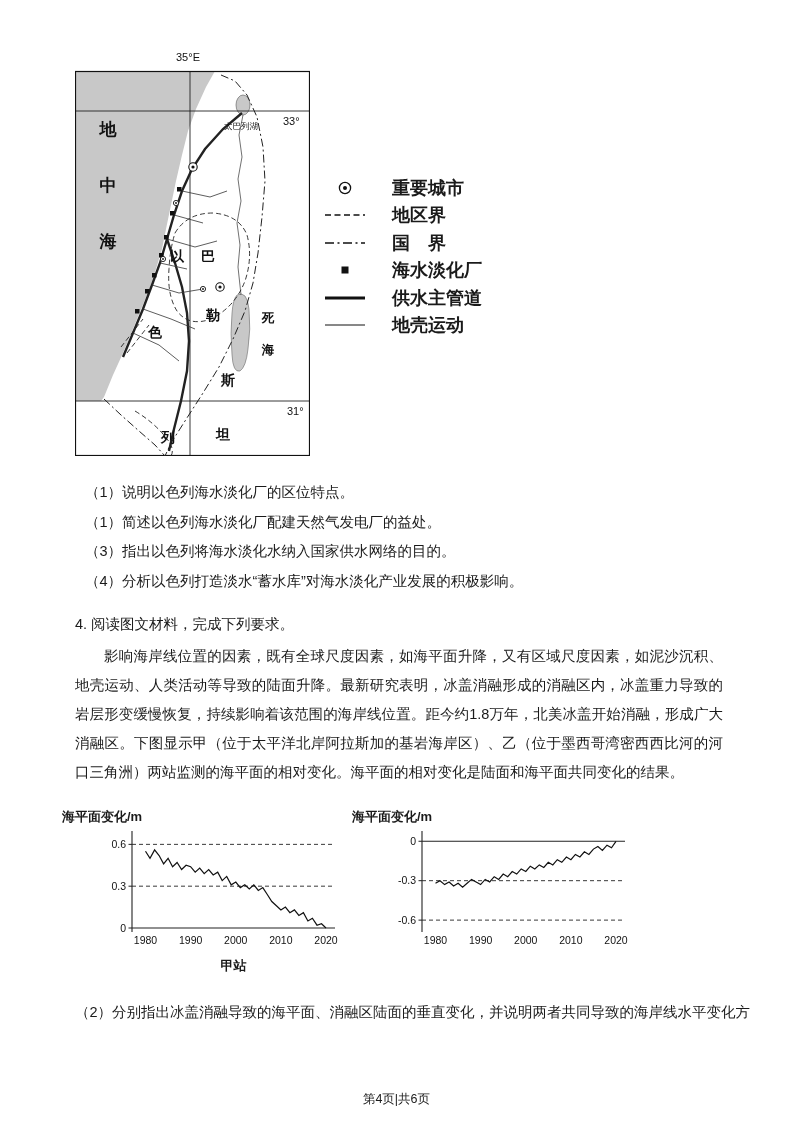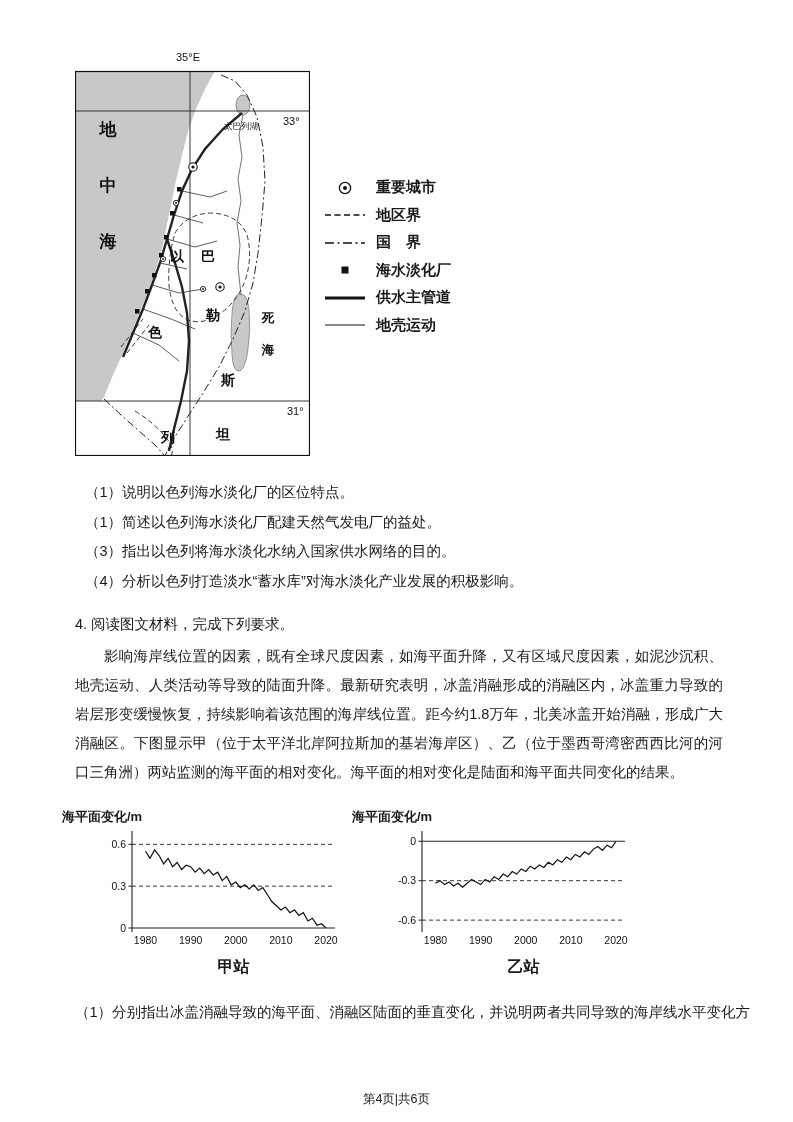--- a/index.html
+++ b/index.html
@@ -4,32 +4,32 @@
 <style>
   *{margin:0;padding:0;box-sizing:border-box}
   html,body{background:#fff}
   body{width:793px;height:1122px;position:relative;overflow:hidden;
        font-family:"Liberation Sans","DejaVu Sans",sans-serif;color:#1a1a1a}
   .abs{position:absolute}
   .map-wrap{left:75px;top:44px}
   .legend{left:322px;top:174px;width:190px}
   .legend-row{display:flex;align-items:center;height:27.5px}
   .legend-sym{width:46px;display:flex;justify-content:center;align-items:center;flex:0 0 46px}
-  .legend-label{font-size:15px;font-weight:600;margin-left:8px;white-space:pre}
+  .legend-label{font-size:18px;font-weight:600;margin-left:24px;white-space:pre}
   .q12{left:85px;top:478px;width:645px}
   .qline{font-size:14.5px;line-height:29.5px;white-space:nowrap}
   .q13-head{left:75px;top:610px;width:660px;font-size:14.5px;line-height:29px}
   .q13-para{left:75px;top:642px;width:648px;font-size:14.5px;line-height:29px;
             text-indent:2em;text-align:justify}
   .charts-row{left:0;top:808px;width:730px;height:175px}
   .chart{position:absolute;top:0;width:285px}
   .chart0{left:60px}
   .chart1{left:350px}
   .chart-title{font-size:13px;font-weight:600;margin:0 0 2px 2px}
-  .chart-station{padding-left:72px;width:275px;text-align:center;font-size:16px;font-weight:600}
+  .chart-station{padding-left:72px;width:275px;text-align:center;font-size:13px;font-weight:600}
   .sub-q{left:75px;top:998px;width:680px;font-size:14.5px;line-height:28px;white-space:nowrap;overflow:hidden}
   .footer{left:0;right:0;bottom:14px;text-align:center;font-size:12.5px}
   svg text{fill:#111;font-family:"Liberation Sans","DejaVu Sans",sans-serif}
   .cjk-big{font-size:17px;font-weight:600}
   .cjk-md{font-size:14px;font-weight:600}
   .cjk-sm{font-size:12.5px;font-weight:600}
   .cjk-tiny{font-size:8.5px}
   .deg{font-size:11px}
 </style>
 </head>
@@ -215,18 +215,17 @@
         <line x1="68.5" y1="92.11428571428571" x2="72" y2="92.11428571428571" stroke="#222" stroke-width="1"></line>
         <text x="66" y="95.61428571428571" text-anchor="end" font-size="10.5">-0.6</text>
         <text x="85.53333333333333" y="116" text-anchor="middle" font-size="10.5">1980</text>
         <text x="130.64444444444445" y="116" text-anchor="middle" font-size="10.5">1990</text>
         <text x="175.75555555555553" y="116" text-anchor="middle" font-size="10.5">2000</text>
         <text x="220.86666666666665" y="116" text-anchor="middle" font-size="10.5">2010</text>
         <text x="265.97777777777776" y="116" text-anchor="middle" font-size="10.5">2020</text>
         <text x="284.97777777777776" y="116" font-size="10.5">年</text>
         <polyline points="85.5,55.3 90.0,52.7 94.6,56.6 99.1,54.0 103.6,57.9 108.1,55.3 112.6,59.3 117.1,55.3 121.6,51.4 126.1,54.0 130.6,56.6 135.2,51.4 139.7,54.0 144.2,48.7 148.7,51.4 153.2,46.1 157.7,48.7 162.2,43.5 166.7,46.1 171.2,40.9 175.8,43.5 180.3,38.2 184.8,40.9 189.3,36.9 193.8,39.5 198.3,34.3 202.8,36.9 207.3,31.7 211.8,34.3 216.4,29.0 220.9,31.7 225.4,26.4 229.9,29.0 234.4,23.8 238.9,26.4 243.4,21.1 247.9,18.5 252.4,22.5 257.0,17.2 261.5,19.8 266.0,13.3" fill="none" stroke="#111" stroke-width="1.2"></polyline>
       </svg>
-    <div class="chart-station">乙站</div>
-  </div>
-</div>
-
-<div class="abs sub-q">（1）分别指出冰盖消融导致的海平面、消融区陆面的垂直变化，并说明两者共同导致的海岸线水平变化方</div>
+  </div>
+</div>
+
+<div class="abs sub-q">（2）分别指出冰盖消融导致的海平面、消融区陆面的垂直变化，并说明两者共同导致的海岸线水平变化方</div>
 <div class="abs footer">第4页|共6页</div>
 
 </body></html>

